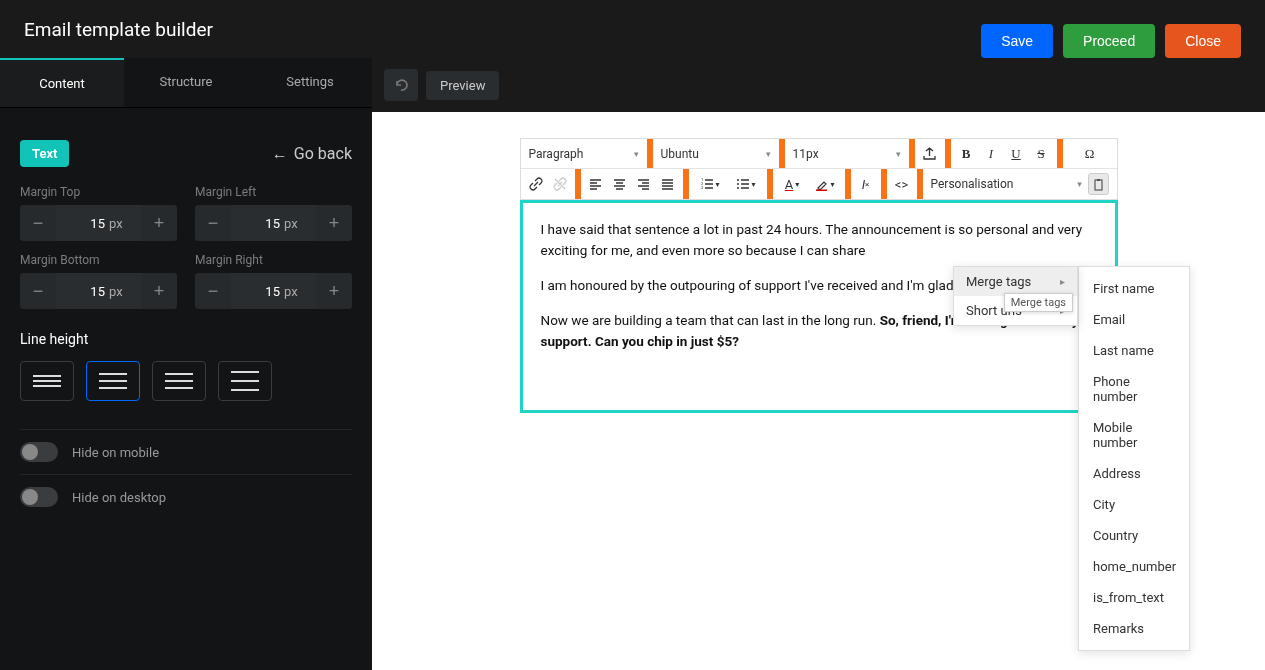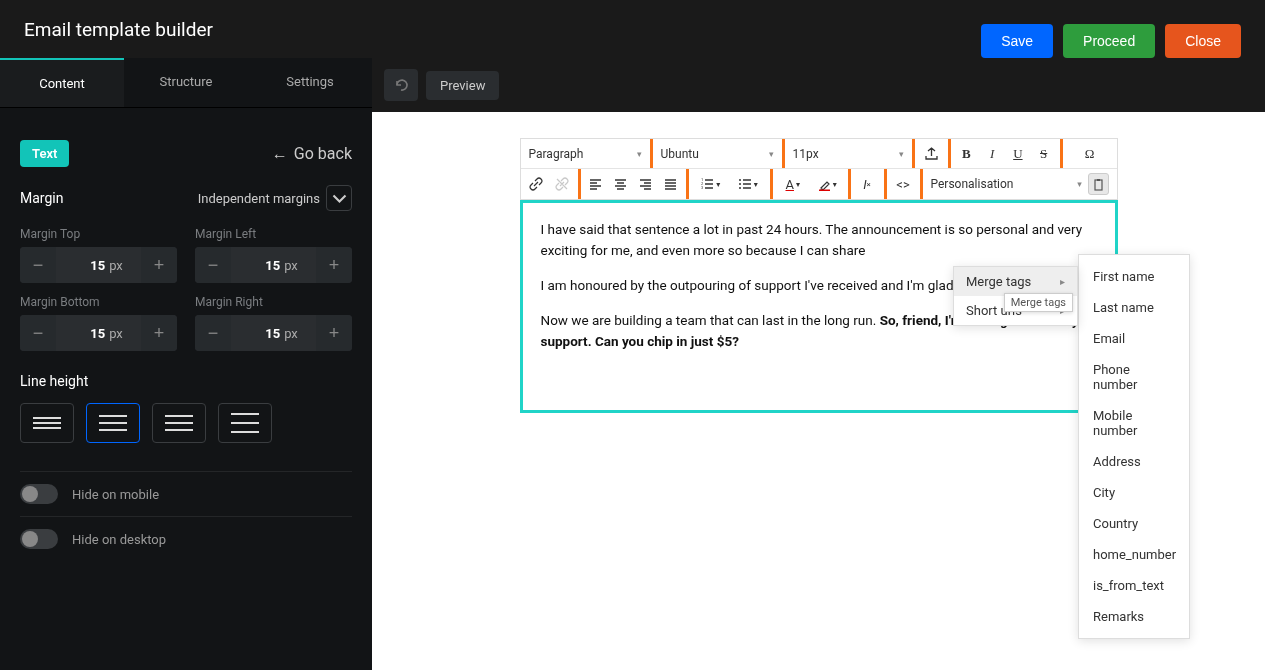--- a/index.html
+++ b/index.html
@@ -28,21 +28,21 @@
   .label-margin { font-size: 14px; }
   .ind-wrap { display:flex; align-items:center; gap:6px; }
   .ind-label { font-size: 13px; color:#ccc; }
   .caret-btn { width:26px; height:26px; border:1px solid #3a3d40; border-radius:4px; display:flex; align-items:center; justify-content:center; color:#ccc; font-size:10px; cursor:pointer;}
 
   .margins-grid { display:grid; grid-template-columns: 1fr 1fr; gap: 12px 18px; margin-bottom: 22px; }
   .margin-field .mlabel { color:#7a7d80; font-size:12px; margin-bottom:6px; display:block; }
   .stepper { display:flex; background:#2a2d30; border-radius:4px; overflow:hidden; height:36px; }
   .stepper button { width:36px; background:#262a2d; border:none; color:#888; font-size:18px; cursor:pointer; }
   .stepper .val { flex:1; display:flex; align-items:center; justify-content:center; gap:4px; font-size:13px; }
-  .stepper .val b { font-weight:700;margin-left:16px; }
+  .stepper .val b { font-weight:400;margin-left:16px; }
   .stepper .unit { color:#aaa; }
 
   .lh-label { font-size:14px; margin-bottom:14px; }
   .lh-row { display:flex; gap:12px; margin-bottom:28px; }
   .lh-opt { width:54px; height:40px; border:1px solid #3a3d40; border-radius:4px; display:flex; flex-direction:column; justify-content:center; align-items:center; gap:3px; cursor:pointer; }
   .lh-opt.active { border-color:#0066ff; }
   .lh-opt span { display:block; width:28px; height:2px; background:#ddd; }
   .lh-opt.lg span { margin:2px 0; }
   .lh-opt.sm span { margin:0; }
   .lh-opt.md span { margin:1px 0; }
@@ -55,21 +55,21 @@
   .canvas-area { position:absolute; top:58px; left:372px; right:0; bottom:0; background:#fff; }
   .canvas-toolbar-dark { background:#1a1a1a; height:54px; display:flex; align-items:center; padding:0 12px; gap:8px; }
   .tool-btn-dark { width:34px; height:32px; background:#2a2d30; border-radius:4px; display:flex; align-items:center; justify-content:center; color:#777; cursor:pointer; }
   .preview-btn { background:#2a2d30; color:#ccc; border-radius:4px; padding:7px 14px; font-size:13px; cursor:pointer; }
 
   .editor-wrap { padding: 26px 0 0 0; display:flex; justify-content:center; }
   .editor-container { width: 598px; }
   .rte-toolbar { border:1px solid #ddd; background:#fff; }
   .rte-row { display:flex; border-bottom:1px solid #e4e4e4; height:30px; align-items:stretch; }
   .rte-row:last-child { border-bottom:none; }
-  .rte-cell { border-right:3px solid #f97316; display:flex; align-items:center; padding:0 8px; position:relative; }
+  .rte-cell { border-right:6px solid #f97316; display:flex; align-items:center; padding:0 8px; position:relative; }
   .rte-cell:last-child { border-right:none; }
   .rte-select { display:flex; align-items:center; justify-content:space-between; font-size:12px; color:#333; cursor:pointer; }
   .rte-select .car { font-size:9px; color:#888; margin-left:4px; }
   .rte-icon { width:20px; display:flex; align-items:center; justify-content:center; font-size:13px; color:#333; cursor:pointer; }
   .rte-icon-group { display:flex; gap:6px; padding:0 6px; }
   .rte-b { font-weight:bold; font-family:serif;}
   .rte-i { font-style:italic; font-family:serif;}
   .rte-u { text-decoration:underline; font-family:serif;}
   .rte-s { text-decoration:line-through; font-family:serif;}
   .rte-omega { font-family:serif; }
@@ -78,21 +78,21 @@
   .content-box { border:3px solid #20d4c8; padding: 16px 18px 44px 18px; font-size:13.5px; line-height:1.55; color:#111; }
   .content-box p { margin-bottom:14px; }
   .content-box b { font-weight:700; }
 
   .dropdown1 { position:absolute; top:266px; left:953px; width:125px; background:#fff; border:1px solid #ddd; box-shadow:0 2px 10px rgba(0,0,0,.12); z-index:50; font-size:13px; }
   .dropdown1 .dd-item { padding:7px 12px; display:flex; justify-content:space-between; align-items:center; cursor:pointer; color:#333; }
   .dropdown1 .dd-item.hov { background:#eee; }
   .dropdown1 .dd-item .arr { font-size:10px; color:#888;}
   .tooltip { position:absolute; top:26px; right:4px; background:#fff; border:1px solid #ccc; padding:2px 6px; font-size:11px; color:#555; white-space:nowrap; z-index:60; box-shadow:0 1px 4px rgba(0,0,0,.15);}
 
-  .dropdown2 { position:absolute; top:254px; left:1078px; width:112px; background:#fff; border:1px solid #ddd; box-shadow:0 2px 10px rgba(0,0,0,.12); z-index:49; font-size:13px; padding:6px 0;}
+  .dropdown2 { position:absolute; top:266px; left:1078px; width:112px; background:#fff; border:1px solid #ddd; box-shadow:0 2px 10px rgba(0,0,0,.12); z-index:49; font-size:13px; padding:6px 0;}
   .dropdown2 .dd2-item { padding:8px 14px; cursor:pointer; color:#333; }
 
   svg { display:block; }
   .mini-icon { width:15px; height:15px; }
 </style>
 </head>
 <body>
 
 <div class="header">
   <div class="header-title">Email template builder</div>
@@ -108,31 +108,20 @@
     <div class="tab active">Content</div>
     <div class="tab">Structure</div>
     <div class="tab">Settings</div>
   </div>
   <div class="sidebar-body">
     <div class="row1">
       <span class="chip-text">Text</span>
       <span class="goback">Go back</span>
     </div>
 
-    <div class="row-margin">
-      <span class="label-margin">Margin</span>
-      <div class="ind-wrap">
-        <span class="ind-label">Independent margins</span>
-        <span class="caret-btn">
-          <svg class="mini-icon" viewBox="0 0 10 10">
-              <path d="M1 3 L5 7 L9 3" stroke="#ccc" stroke-width="1.4" fill="none"></path>
-            </svg>
-        </span>
-      </div>
-    </div>
 
     <div class="margins-grid">
       <div class="margin-field">
         <span class="mlabel">Margin Top</span>
         <div class="stepper">
           <button>−</button>
           <span class="val">
               <b>15</b>
               <span class="unit">px</span>
             </span>
@@ -368,22 +357,22 @@
     <div class="tooltip">Merge tags</div>
   </div>
   <div class="dd-item">
     <span>Short urls</span>
       <span class="arr">▸</span>
   </div>
 </div>
 
 <div class="dropdown2">
   <div class="dd2-item">First name</div>
+  <div class="dd2-item">Email</div>
   <div class="dd2-item">Last name</div>
-  <div class="dd2-item">Email</div>
   <div class="dd2-item">Phone number</div>
   <div class="dd2-item">Mobile number</div>
   <div class="dd2-item">Address</div>
   <div class="dd2-item">City</div>
   <div class="dd2-item">Country</div>
   <div class="dd2-item">home_number</div>
   <div class="dd2-item">is_from_text</div>
   <div class="dd2-item">Remarks</div>
 </div>
 

